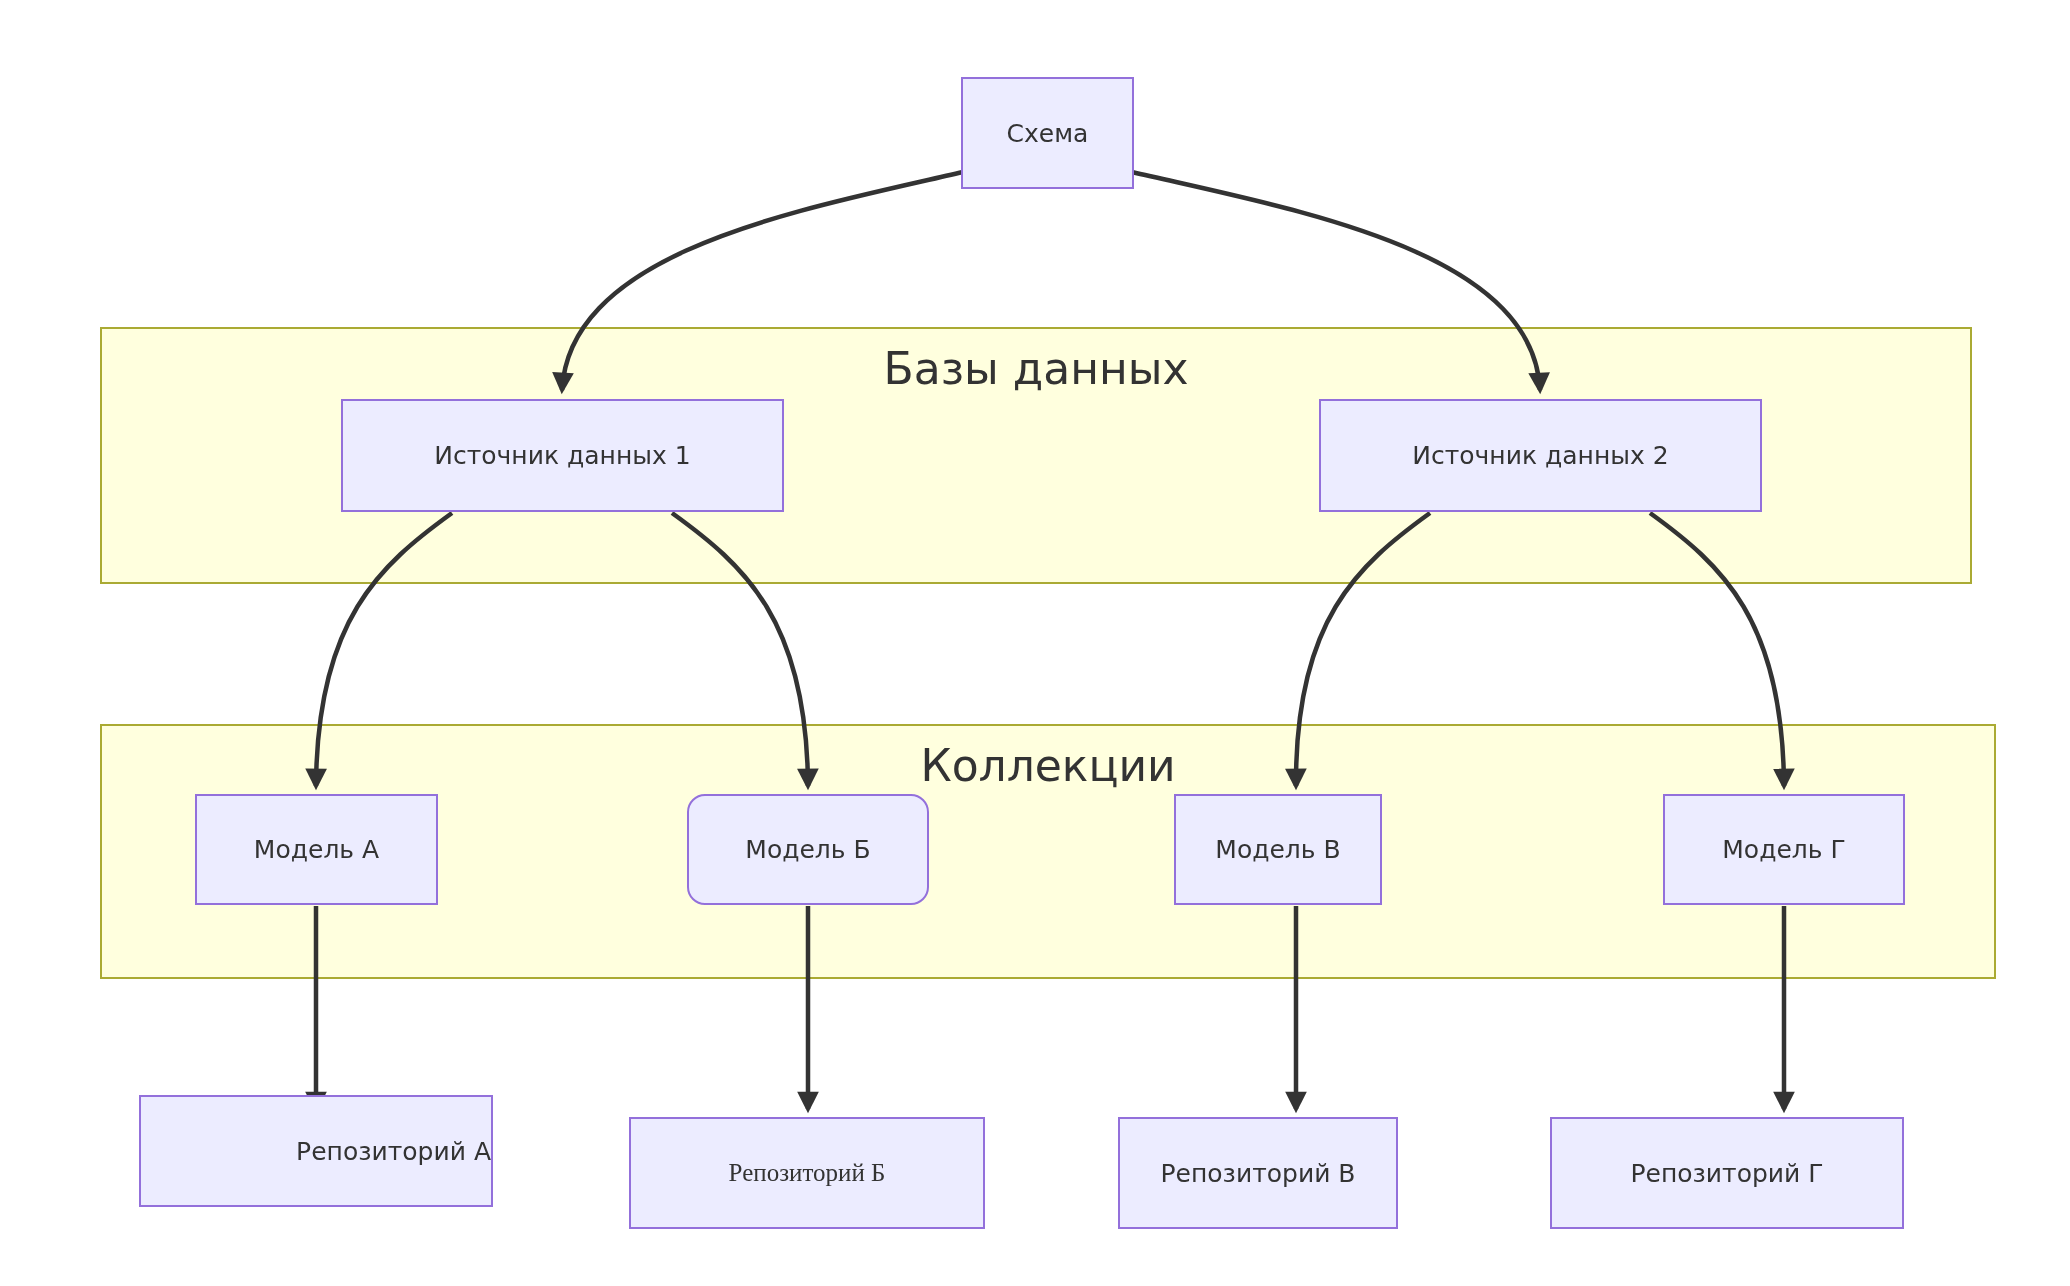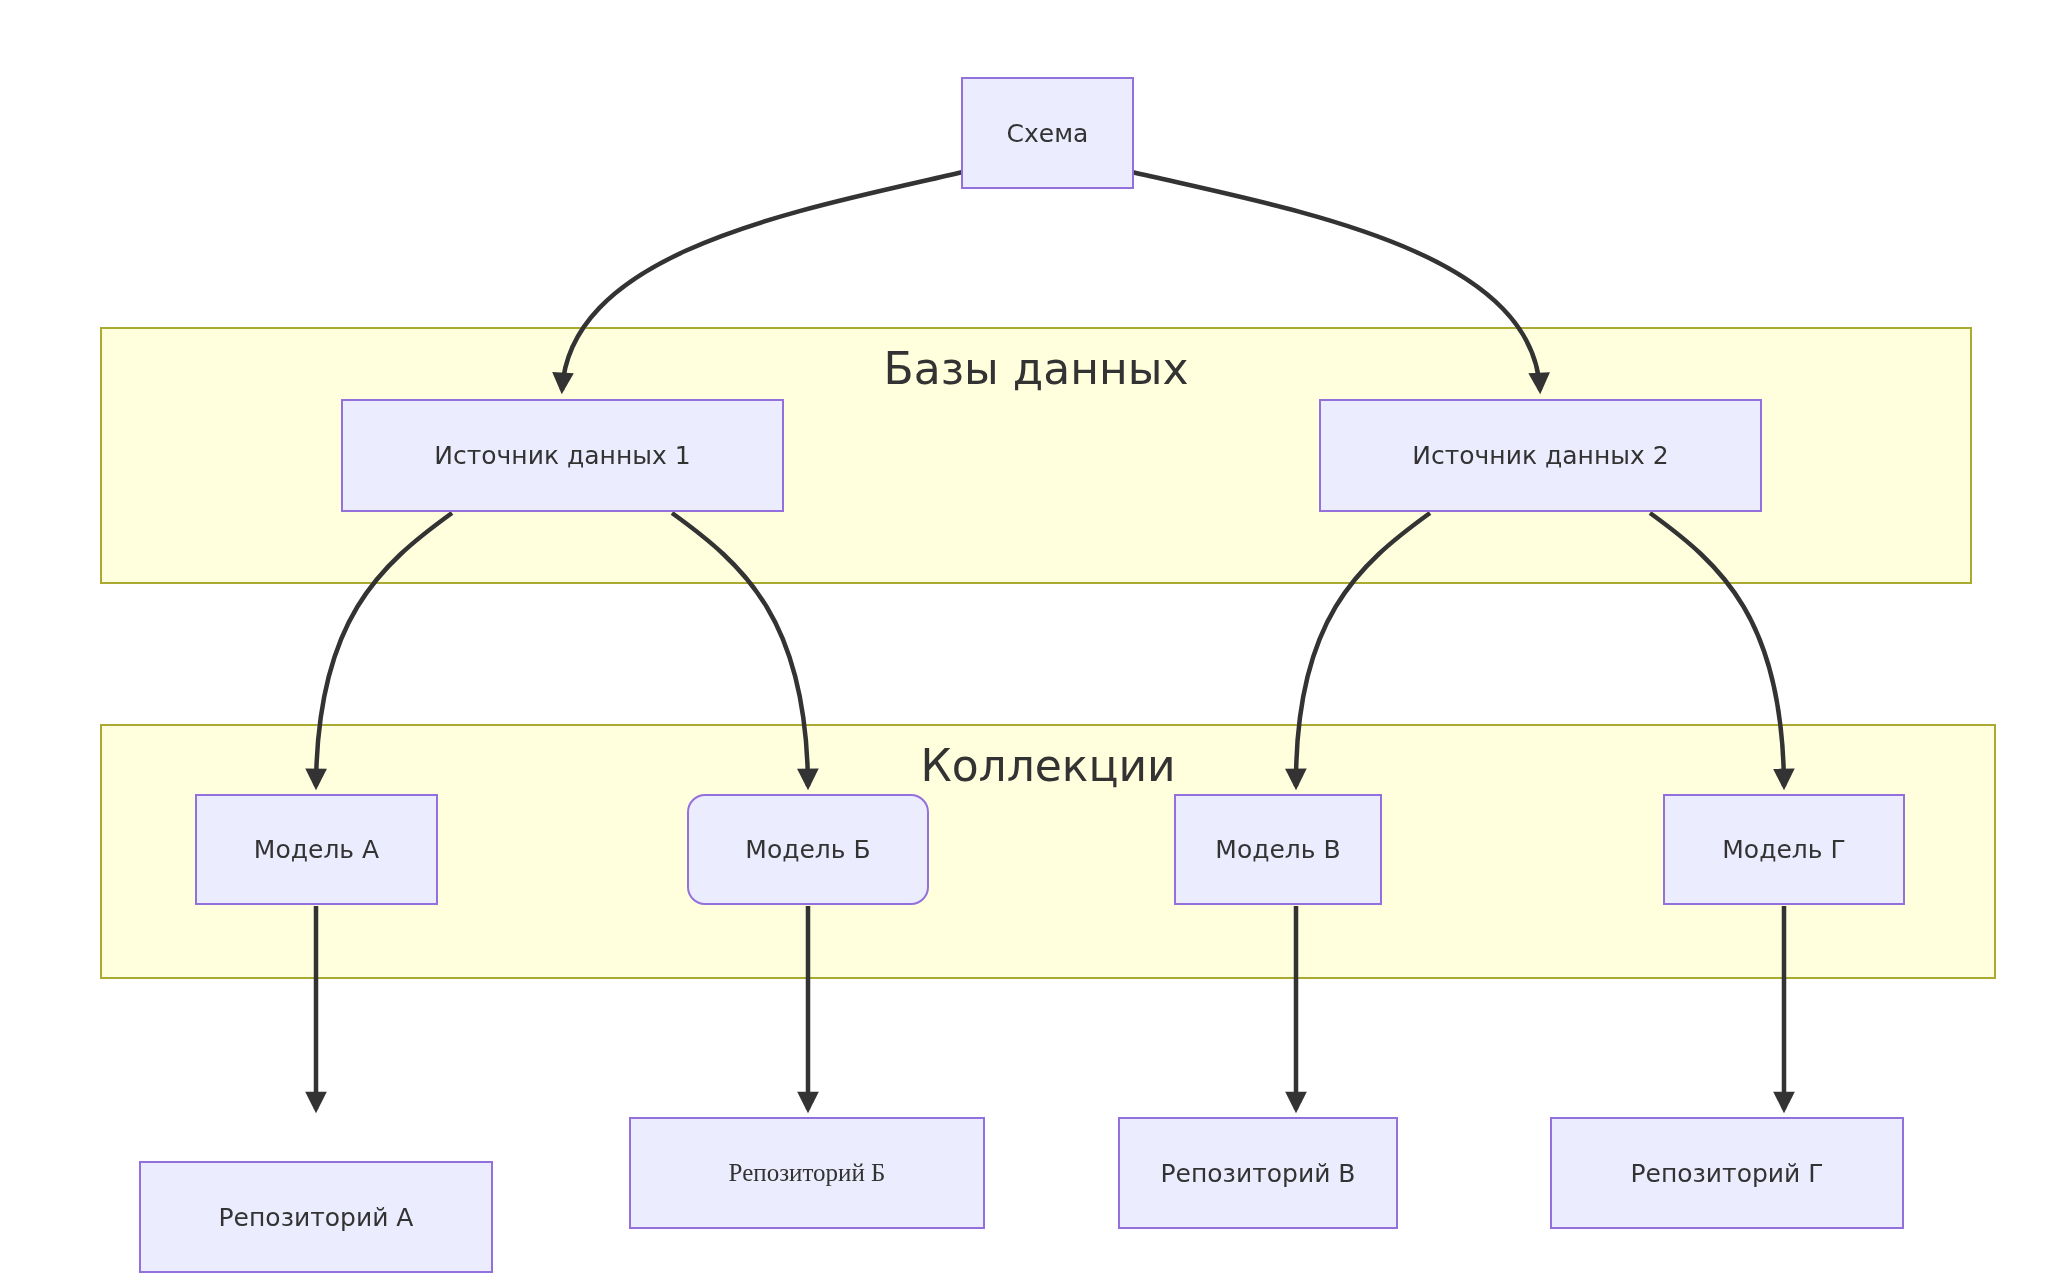--- a/index.html
+++ b/index.html
@@ -63,21 +63,21 @@
     z-index: 3;
   }
   
   .n-schema  { left: 961px;  top: 77px;   width: 173px; height: 112px; }
   .n-ds1     { left: 341px;  top: 399px;  width: 443px; height: 113px; }
   .n-ds2     { left: 1319px; top: 399px;  width: 443px; height: 113px; }
   .n-model-a { left: 195px;  top: 794px;  width: 243px; height: 111px; }
   .n-model-b { left: 687px;  top: 794px;  width: 242px; height: 111px; border-radius: 18px; }
   .n-model-v { left: 1174px; top: 794px;  width: 208px; height: 111px; }
   .n-model-g { left: 1663px; top: 794px;  width: 242px; height: 111px; }
-  .n-repo-a  { left: 139px;  top: 1161px; width: 354px; height: 112px; }
+  .n-repo-a  { left: 139px;  top: 1095px; width: 354px; height: 112px; justify-content: flex-end; }
   .n-repo-b  { left: 629px;  top: 1117px; width: 356px; height: 112px; font-family: Liberation Serif, serif; }
   .n-repo-v  { left: 1118px; top: 1117px; width: 280px; height: 112px; }
   .n-repo-g  { left: 1550px; top: 1117px; width: 354px; height: 112px; }
   
   .c-databases   { left: 100px; top: 327px; width: 1872px; height: 257px; }
   .c-collections { left: 100px; top: 724px; width: 1896px; height: 255px; }
 </style>
 </head>
 <body>
 

